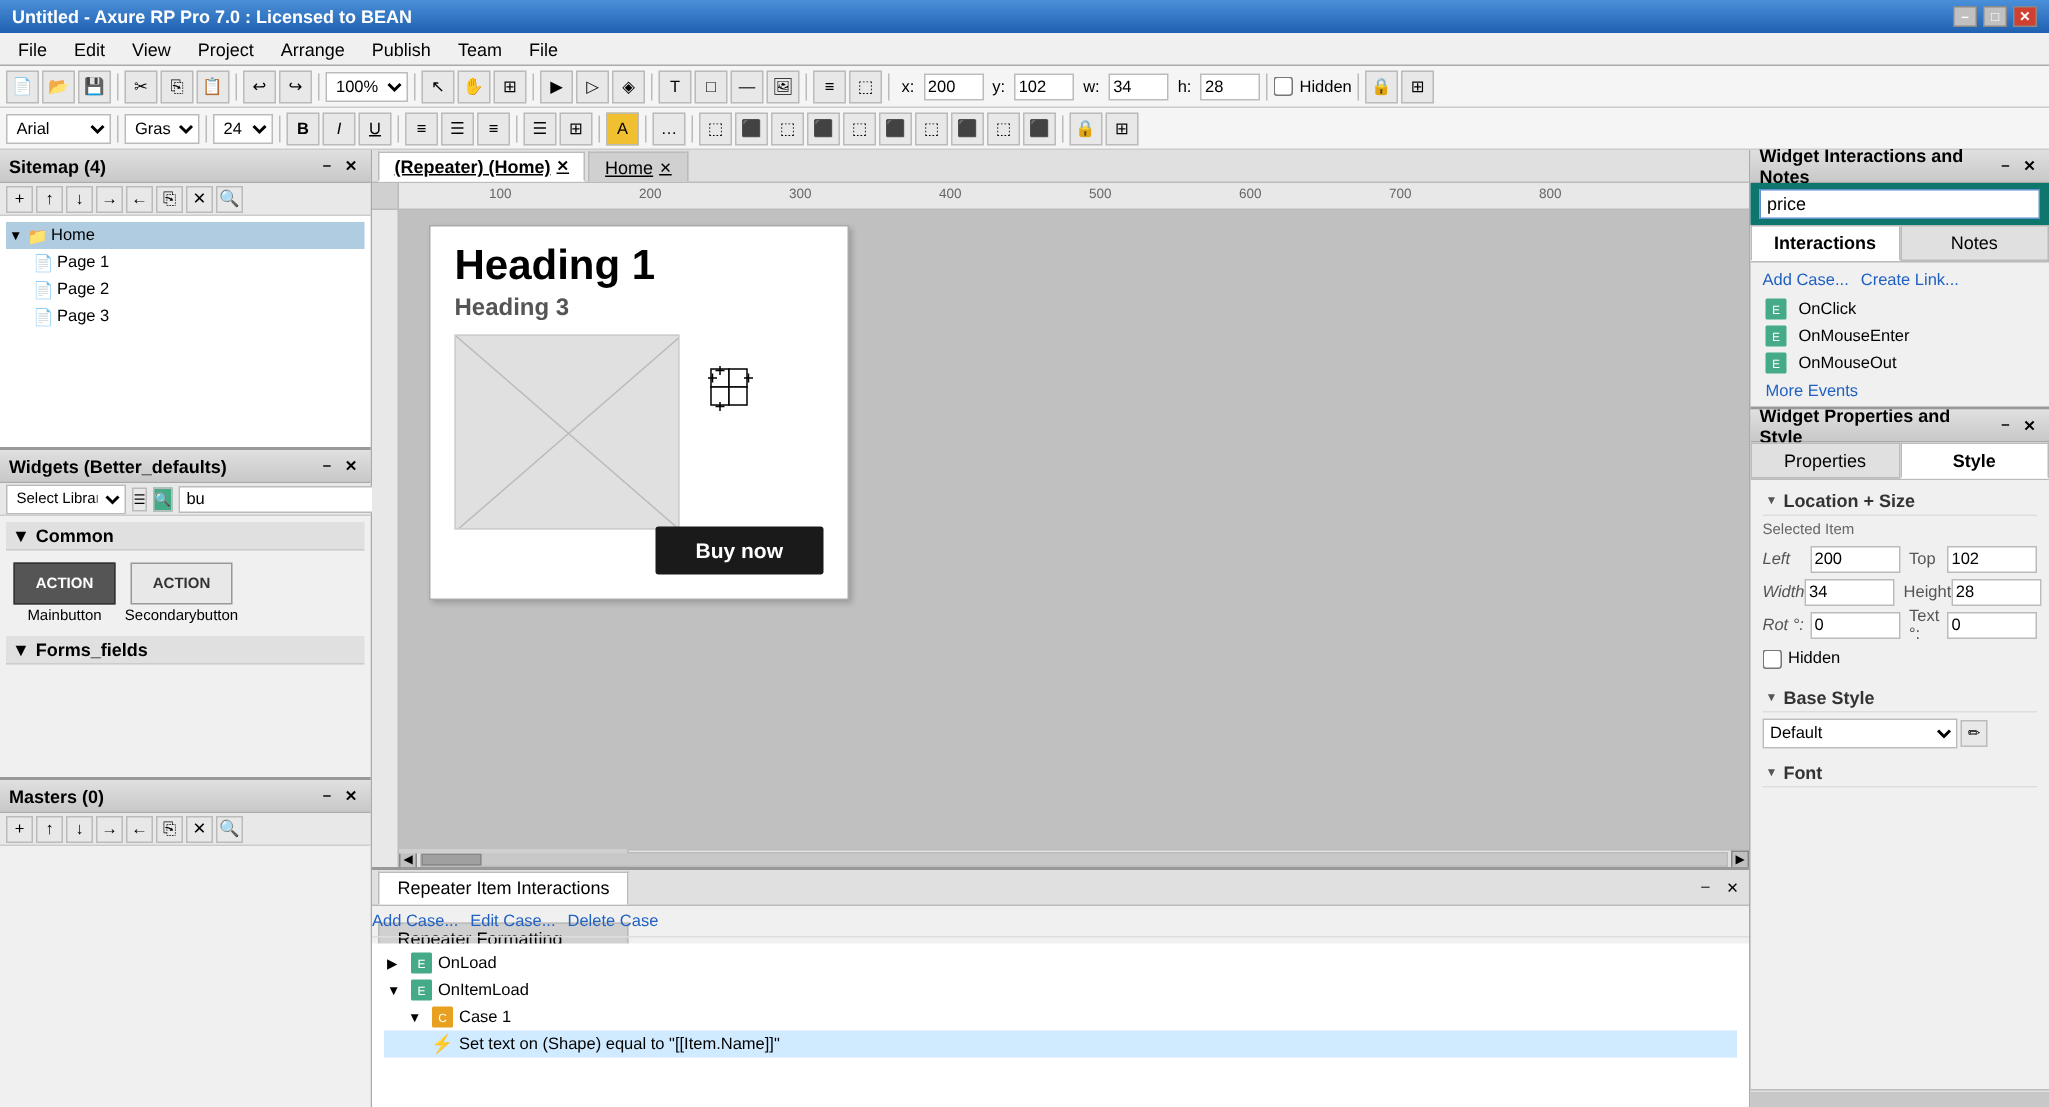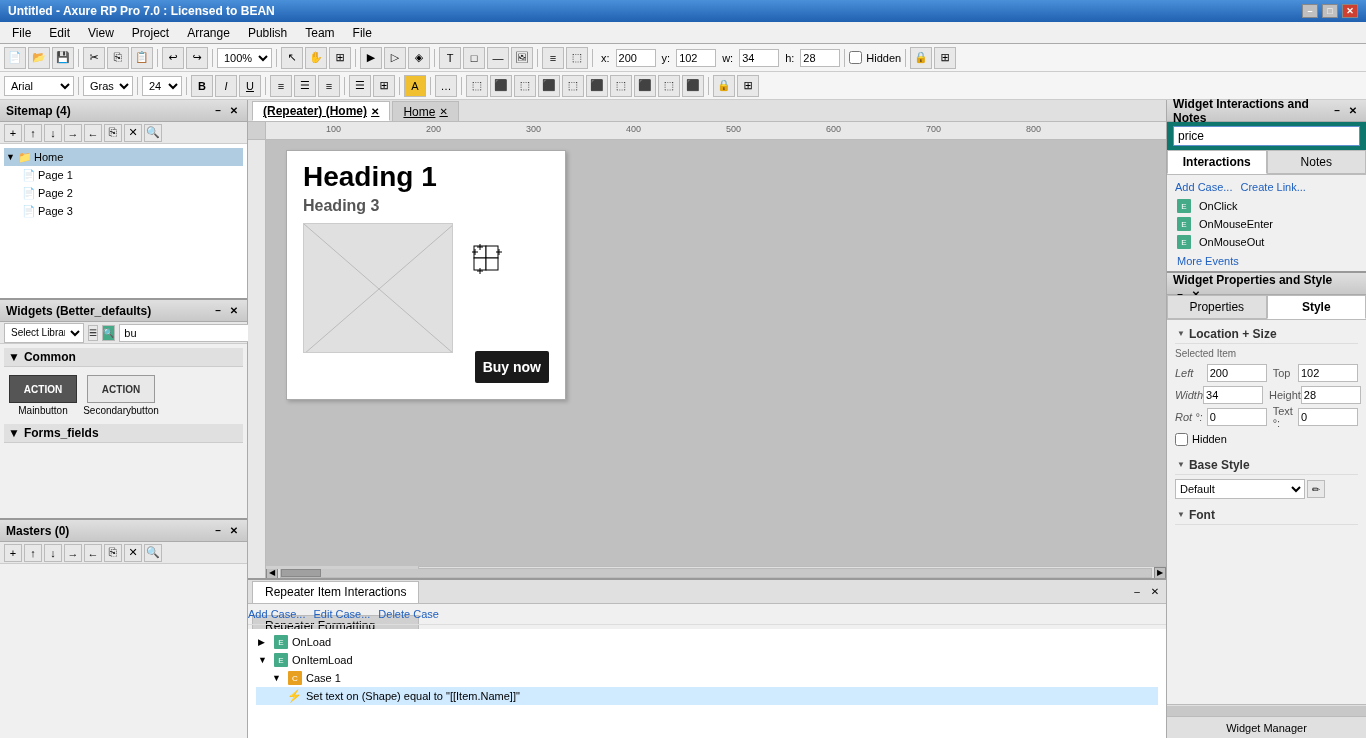--- a/index.html
+++ b/index.html
@@ -269,21 +269,21 @@
       margin: 0 16px;
       border: 1px solid #ccc;
       background: #e0e0e0;
     }
     .buy-btn {
       position: absolute;
       bottom: 16px;
       right: 16px;
       background: #1a1a1a;
       color: white;
-      padding: 8px 8px;
+      padding: 8px 27px;
       font-size: 14px;
       font-weight: bold;
       border-radius: 2px;
     }
 
     
     .repeater-panel {
       height: 160px;
       background: #f0f0f0;
       border-top: 2px solid #999;
@@ -447,26 +447,25 @@
       flex: 1;
       display: flex;
       flex-direction: column;
       overflow: hidden;
     }
     .props-header {
       height: 22px;
       background: linear-gradient(to bottom, #e0e0e0, #c8c8c8);
       border-bottom: 1px solid #aaa;
       display: flex;
-      align-items: flex-start;
+      align-items: center;
       justify-content: space-between;
       padding: 0 6px;
       font-size: 11px;
       font-weight: bold;
-      flex-direction: column;
     }
     .props-tabs-row {
       display: flex;
       background: #e0e0e0;
       border-bottom: 1px solid #bbb;
     }
     .props-content { flex: 1; overflow: auto; padding: 4px 8px; }
     .section-header {
       display: flex;
       align-items: center;
@@ -990,20 +989,17 @@
         <div class="section-header">
           <span class="section-triangle">▼</span>
           <span>Font</span>
         </div>
       </div>
 
       <div style="height:12px;background:#e0e0e0;border-top:1px solid #bbb;display:flex;align-items:center;">
         <div style="flex:1;height:10px;background:#c8c8c8;"></div>
       </div>
 
-      <div style="height:22px;background:#e0e0e0;border-top:1px solid #bbb;display:flex;align-items:center;justify-content:center;">
-        <span style="font-size:11px;">Widget Manager</span>
-      </div>
     </div>
 
   </div>
 
 </div>
 
 </body></html>

